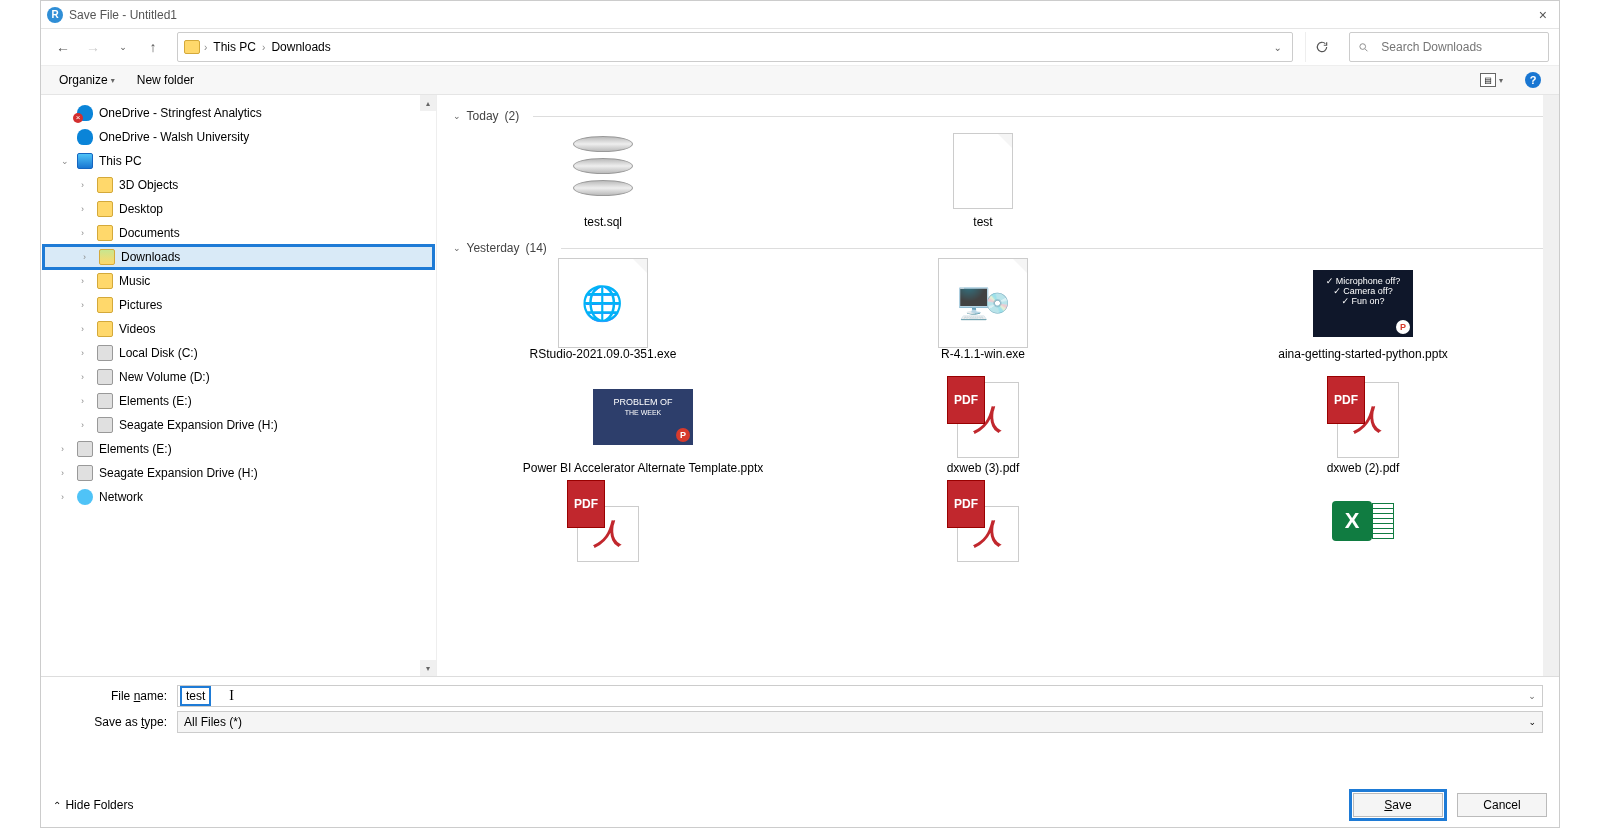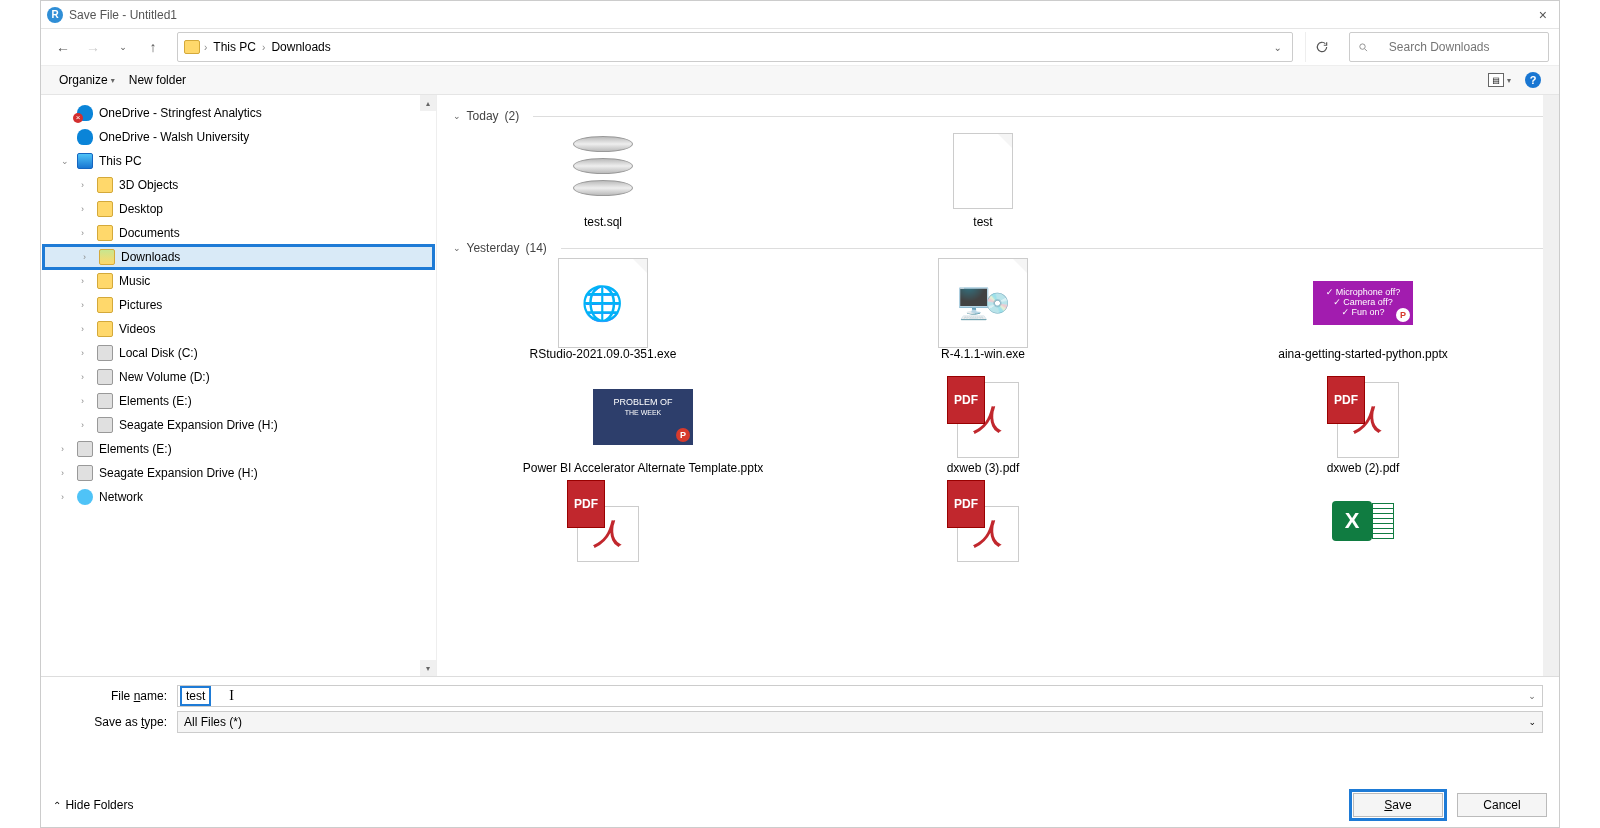--- a/index.html
+++ b/index.html
@@ -11,23 +11,23 @@
 .titlebar .close { margin-left: auto; font-size: 14px; color: #555; cursor: pointer; padding: 0 6px; }
 .navbar { height: 36px; display: flex; align-items: center; padding: 0 10px; gap: 6px; }
 .nav-arrow { width: 24px; height: 24px; display: flex; align-items: center; justify-content: center; color: #555; font-size: 14px; }
 .nav-arrow.disabled { color: #ccc; }
 .addr-box { flex: 1; height: 30px; border: 1px solid #ccc; border-radius: 2px; display: flex; align-items: center; padding: 0 6px; gap: 4px; margin: 0 6px; }
 .addr-box .folder-icon { width: 16px; height: 14px; background: #ffd86b; border: 1px solid #d4a93a; border-radius: 2px; }
 .addr-box .crumb { padding: 0 2px; }
 .addr-box .sep { color: #888; font-size: 10px; }
 .addr-dropdown { color: #666; font-size: 10px; margin-right: 4px; }
 .refresh-btn { width: 32px; height: 30px; display: flex; align-items: center; justify-content: center; border-left: 1px solid #eee; }
-.search-box { width: 200px; height: 30px; border: 1px solid #ccc; border-radius: 2px; display: flex; align-items: center; padding: 0 8px; gap: 20px; margin-left: 6px; }
+.search-box { width: 200px; height: 30px; border: 1px solid #ccc; border-radius: 2px; display: flex; align-items: center; padding: 0 8px; gap: 12px; margin-left: 6px; }
 .search-box input { border: none; outline: none; color: #888; font-size: 12px; width: 100%; }
-.toolbar { height: 30px; background: #f7f7f7; border-top: 1px solid #eee; border-bottom: 1px solid #e5e5e5; display: flex; align-items: center; padding: 0 12px; gap: 2px; }
+.toolbar { height: 30px; background: #f7f7f7; border-top: 1px solid #eee; border-bottom: 1px solid #e5e5e5; display: flex; align-items: center; padding: 0 12px; gap: 10px; }
 .tb-item { padding: 3px 6px; display: flex; align-items: center; gap: 3px; cursor: pointer; }
 .tb-spacer { flex: 1; }
 .view-icon { width: 16px; height: 14px; border: 1px solid #666; background: #fff; font-size: 8px; display:flex; align-items:center; justify-content:center; gap:1px; }
 .help-icon { width: 16px; height: 16px; background: #1976d2; border-radius: 50%; color: #fff; font-weight: bold; font-size: 11px; display: flex; align-items: center; justify-content: center; }
 .body { flex: 1; display: flex; overflow: hidden; }
 .sidebar { width: 396px; border-right: 1px solid #eee; overflow-y: auto; position: relative; padding: 6px 0; }
 .sb-scroll-up, .sb-scroll-down { position: absolute; right: 0; width: 16px; height: 16px; background: #f0f0f0; font-size: 8px; display:flex; align-items:center; justify-content:center; color:#666; }
 .sb-scroll-up { top: 0; } .sb-scroll-down { bottom: 0; }
 .tree-item { height: 24px; display: flex; align-items: center; padding-left: 20px; gap: 6px; cursor: pointer; white-space: nowrap; }
 .tree-item.indent1 { padding-left: 40px; }
@@ -50,21 +50,21 @@
 .group-header .chev { font-size: 9px; color: #666; }
 .group-header .line { flex: 1; height: 1px; background: #ddd; margin-left: 8px; }
 .file-grid { display: flex; gap: 200px; flex-wrap: wrap; padding-left: 60px; }
 .file-item { display: flex; flex-direction: column; align-items: center; width: 180px; text-align: center; gap: 4px; }
 .file-item .thumb { width: 100px; height: 80px; display: flex; align-items: center; justify-content: center; position: relative; }
 .file-item .fname { font-size: 12px; color: #000000; max-width: 260px; }
 .thumb-db { width: 70px; height: 70px; display:flex; flex-direction:column; align-items:center; }
 .thumb-db .cyl { width: 60px; height: 16px; background: linear-gradient(#bbb,#eee,#bbb); border-radius: 50%; margin-top: -10px; border:1px solid #999; }
 .thumb-file { width: 60px; height: 76px; background: #fff; border: 1px solid #ccc; position: relative; }
 .thumb-file::after { content:""; position:absolute; right:0; top:0; border-top:14px solid #f5f5f5; border-left:14px solid transparent; }
-.thumb-pptx { width: 100px; height: 44px; background: #a21caf; color: #fff; font-size: 9px; padding: 6px; position: relative; }
+.thumb-pptx { width: 100px; height: 67px; background: #0f172a; color: #fff; font-size: 9px; padding: 6px; position: relative; }
 .thumb-pptx .badge { position:absolute; right:3px; bottom:3px; width:14px; height:14px; background:#fff; color:#d73a2c; border-radius:50%; font-size:9px; font-weight:bold; display:flex; align-items:center; justify-content:center; }
 .thumb-pptx2 { width: 100px; height: 56px; background: #2d3e6b; color: #fff; font-size: 9px; padding: 8px; position: relative; text-align:center; }
 .thumb-pptx2 .sub { font-size:7px; display:block; margin-top:2px;}
 .thumb-pptx2 .badge { position:absolute; right:3px; bottom:3px; width:14px; height:14px; background:#d73a2c; color:#fff; border-radius:50%; font-size:9px; font-weight:bold; display:flex; align-items:center; justify-content:center; }
 .thumb-pdf { width: 72px; height: 82px; position: relative; }
 .thumb-pdf .page { width: 62px; height: 76px; background:#fff; border:1px solid #ccc; position:absolute; right:0; bottom:0; display:flex; align-items:center; justify-content:center; color:#c1272d; font-size:28px; font-weight:bold; font-style:italic; }
 .thumb-pdf .label { position:absolute; left:0; top:0; background:#c1272d; color:#fff; font-size:12px; font-weight:bold; padding:16px 6px; border:1px solid #900; }
 .thumb-xlsx { width: 70px; height: 60px; display:flex; align-items:center; justify-content:center; }
 .thumb-xlsx .x { width: 40px; height: 40px; background:#107c41; color:#fff; display:flex; align-items:center; justify-content:center; font-size:22px; font-weight:bold; border-radius:4px; }
 .thumb-xlsx .grid { width:22px; height:36px; border:1px solid #107c41; background: repeating-linear-gradient(#fff,#fff 4px,#107c41 4px,#107c41 5px); }

